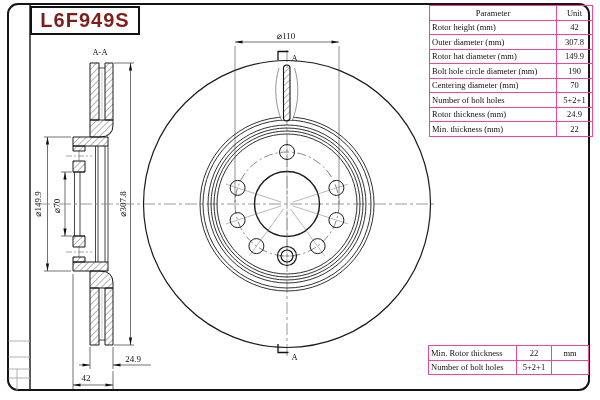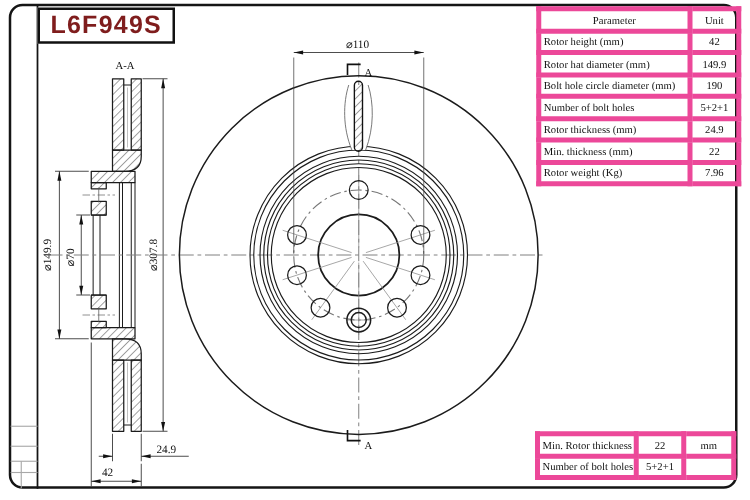--- a/index.html
+++ b/index.html
@@ -5,21 +5,21 @@
   html,body{margin:0;padding:0;background:#fff;}
   .stage{position:relative;width:600px;height:400px;background:#fff;overflow:hidden;
          font-family:"Liberation Sans",sans-serif;}
   .frame{position:absolute;left:7px;top:3px;width:583px;height:388px;
          border:2.6px solid #151515;border-radius:11px;box-sizing:border-box;}
   .drawing-svg{position:absolute;left:0;top:0;}
   .partbox{position:absolute;left:30px;top:6px;width:110px;height:29px;
            border:2px solid #111;background:#fff;display:flex;align-items:center;justify-content:center;
            font-weight:bold;font-size:20px;letter-spacing:1px;color:#7f1d1d;box-sizing:border-box;}
   table.tbl{position:absolute;border-collapse:collapse;table-layout:fixed;background:transparent;}
-  table.tbl td{border:4px solid #ec4899;height:13.5px;padding:0 2px;
+  table.tbl td{border:1px solid #ec4899;height:13.5px;padding:0 2px;
                font-family:"Liberation Serif",serif;font-size:8.5px;line-height:1;
                color:#111;white-space:nowrap;overflow:hidden;}
   .spec{left:429px;top:5px;width:164px;}
   .spec td.u{width:31px;text-align:center;}
   .spec td.hd{text-align:center;}
   .sum{left:428px;top:345px;width:161px;border-radius:12px;}
   .sum td.v{width:30px;text-align:center;}
   .sum td.un{width:32px;text-align:center;}
   svg text{font-family:"Liberation Serif",serif;fill:#111;}
 </style>
@@ -206,42 +206,46 @@
     <tbody>
         <tr>
       <td class="hd">Parameter</td>
       <td class="u hd">Unit</td>
     </tr>
     <tr>
       <td>Rotor height (mm)</td>
       <td class="u">42</td>
     </tr>
     <tr>
+      <td>Outer diameter (mm)</td>
+      <td class="u">307.8</td>
+    </tr>
+    <tr>
       <td>Rotor hat diameter (mm)</td>
       <td class="u">149.9</td>
     </tr>
     <tr>
       <td>Bolt hole circle diameter (mm)</td>
       <td class="u">190</td>
     </tr>
     <tr>
+      <td>Centering diameter (mm)</td>
+      <td class="u">70</td>
+    </tr>
+    <tr>
       <td>Number of bolt holes</td>
       <td class="u">5+2+1</td>
     </tr>
     <tr>
       <td>Rotor thickness (mm)</td>
       <td class="u">24.9</td>
     </tr>
     <tr>
       <td>Min. thickness (mm)</td>
       <td class="u">22</td>
-    </tr>
-    <tr>
-      <td>Rotor weight (Kg)</td>
-      <td class="u">7.96</td>
     </tr>
   </tbody>
     </table>
 
   <table class="tbl sum">
     <tbody>
         <tr>
       <td>Min. Rotor thickness</td>
       <td class="v">22</td>
       <td class="un">mm</td>

